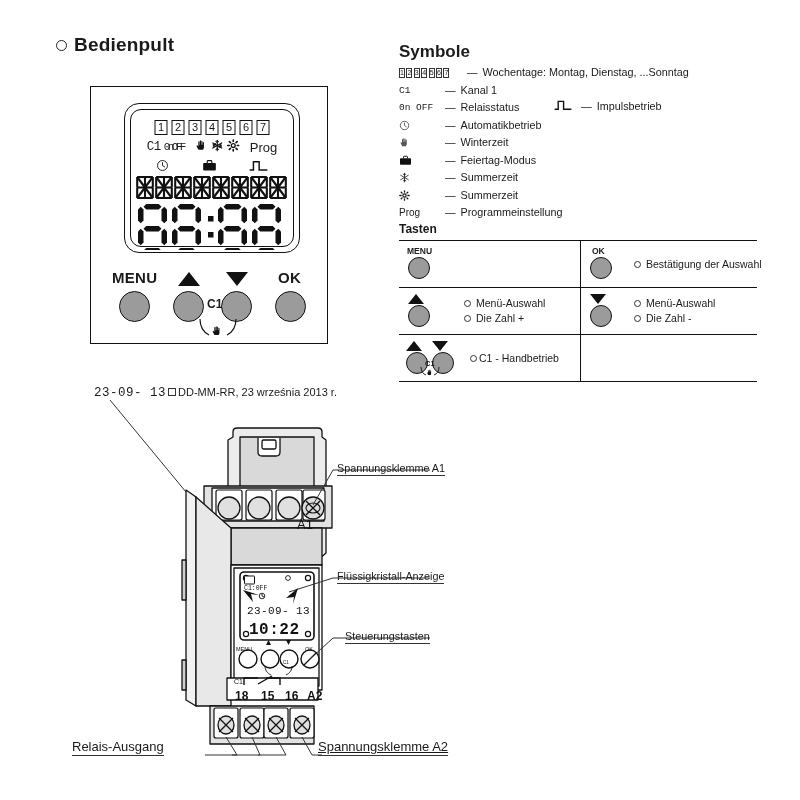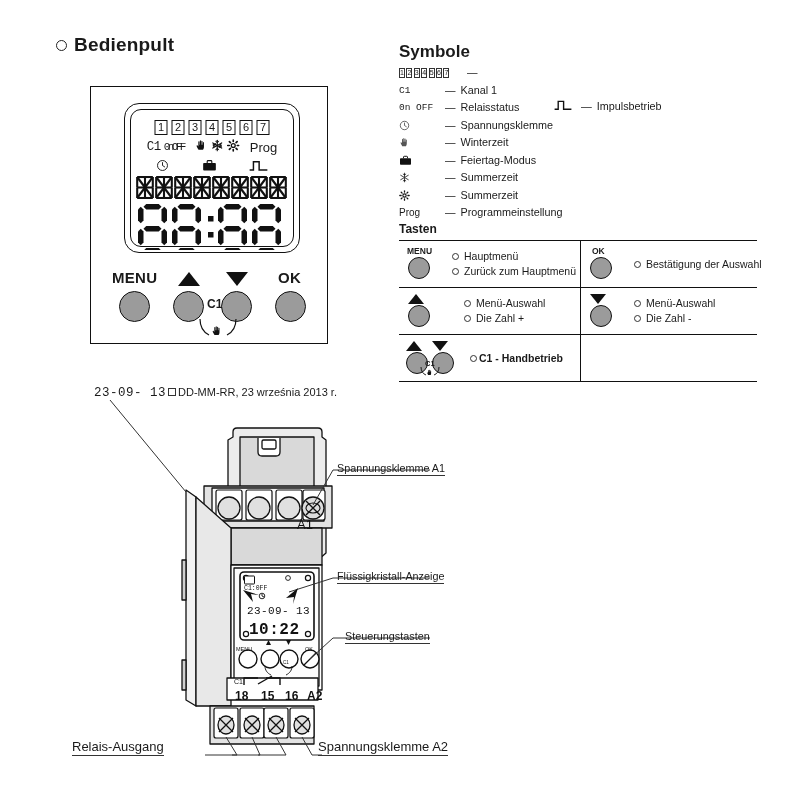--- a/index.html
+++ b/index.html
@@ -394,20 +394,21 @@
     <span class="sym-ico">
       <span class="mini-daybox">1</span>
       <span class="mini-daybox">2</span>
       <span class="mini-daybox">3</span>
       <span class="mini-daybox">4</span>
       <span class="mini-daybox">5</span>
       <span class="mini-daybox">6</span>
       <span class="mini-daybox">7</span>
     </span>
     <span class="sym-dash" style="margin-left:22px">—</span>
+    <span class="sym-txt">Wochentage: Montag, Dienstag, ...Sonntag</span>
   </div>
 
   <div class="sym-line">
     <span class="sym-ico lcdfont">C1</span>
     <span class="sym-dash">—</span>
     <span class="sym-txt">Kanal 1</span>
   </div>
 
   <div class="sym-line">
     <span class="sym-ico lcdfont">0n  OFF</span>
@@ -416,21 +417,21 @@
   </div>
 
   <div class="sym-line">
     <span class="sym-ico">
       <svg width="11" height="11" viewBox="0 0 24 24">
           <circle cx="12" cy="12" r="9.2" fill="none" stroke="#333" stroke-width="1.6"></circle>
           <path d="M12 6.6V12l4 2.6" fill="none" stroke="#333" stroke-width="1.6" stroke-linecap="round"></path>
         </svg>
     </span>
     <span class="sym-dash">—</span>
-    <span class="sym-txt">Spannungsklemme</span>
+    <span class="sym-txt">Automatikbetrieb</span>
   </div>
 
   <div class="sym-line">
     <span class="sym-ico">
       <svg width="11" height="11" viewBox="0 0 24 24">
           <path d="M7 20c-1-2-3-5-3.6-7.2-.4-1.3 1.2-2 1.9-.9l1.3 2V5.2c0-1.6 2.1-1.6 2.1 0v5.2h.7V3.6c0-1.6 2.1-1.6 2.1 0v6.8h.7V4.6c0-1.6 2.1-1.6 2.1 0v5.8h.7V6.7c0-1.5 2-1.5 2 0v8.1c0 2.3-.8 3.9-1.9 5.2z" fill="#555"></path>
         </svg>
     </span>
     <span class="sym-dash">—</span>
     <span class="sym-txt">Winterzeit</span>
@@ -502,30 +503,20 @@
 </div>
 
 <div class="abs" id="tasten">
 
   <div class="trow">
     <div class="tcell left">
       <div class="tbtn-wrap">
         <span class="tbtn-cap" style="left:2px;top:0px;">MENU</span>
         <span class="tbtn" style="left:3px;top:11px;"></span>
       </div>
-      <div class="tlines">
-        <div class="tline">
-            <span class="obull"></span>
-            <span>Hauptmenü</span>
-          </div>
-        <div class="tline">
-            <span class="obull"></span>
-            <span>Zurück zum Hauptmenü</span>
-          </div>
-      </div>
     </div>
     <div class="tcell right">
       <div class="tbtn-wrap">
         <span class="tbtn-cap" style="left:5px;top:0px;">OK</span>
         <span class="tbtn" style="left:3px;top:11px;"></span>
       </div>
       <div class="tlines">
         <div class="tline">
             <span class="obull"></span>
             <span>Bestätigung der Auswahl</span>
@@ -580,21 +571,21 @@
         <svg style="position:absolute;left:14px;top:27px;" width="22" height="11">
           <path d="M2 0 C2 4, 4 7, 7 8 M20 0 C20 4, 18 7, 15 8" fill="none" stroke="#111" stroke-width="0.9"></path>
           <g transform="translate(7,2) scale(0.3)">
               <path d="M7 20c-1-2-3-5-3.6-7.2-.4-1.3 1.2-2 1.9-.9l1.3 2V5.2c0-1.6 2.1-1.6 2.1 0v5.2h.7V3.6c0-1.6 2.1-1.6 2.1 0v6.8h.7V4.6c0-1.6 2.1-1.6 2.1 0v5.8h.7V6.7c0-1.5 2-1.5 2 0v8.1c0 2.3-.8 3.9-1.9 5.2z" fill="#111"></path>
             </g>
         </svg>
       </div>
       <div class="tlines">
         <div class="tline" style="gap:2px">
             <span class="obull"></span>
-            <span style="font-weight:bold">C1 - Handbetrieb</span>
+            <span style="font-weight:normal">C1 - Handbetrieb</span>
           </div>
       </div>
     </div>
     <div class="tcell right"></div>
   </div>
 </div>
 
 <div class="abs" id="date-cap">
   <span class="lcddate">23-09- 13</span>
   <span class="sqr"></span>
@@ -716,13 +707,13 @@
   <g fill="#111" stroke="none">
     <path d="M243 590 l10 12 l-2 -8 l8 1 z"></path>
     <path d="M298 588 l-12 10 l8 -1 l-1 7 z"></path>
   </g>
 </svg>
 
 <div class="callout" style="left:337px;top:462px;">Spannungsklemme A1</div>
 <div class="callout" style="left:337px;top:570px;">Flüssigkristall-Anzeige</div>
 <div class="callout" style="left:345px;top:630px;">Steuerungstasten</div>
 <div class="callout" style="left:72px;top:739px;font-size:13px;">Relais-Ausgang</div>
-<div class="callout" style="left:318px;top:739px;font-size:13px;">Spannungsklemme A2</div>
+<div class="callout" style="left:318px;top:739px;font-size:13px;text-decoration:underline;">Spannungsklemme A2</div>
 
 </body></html>

